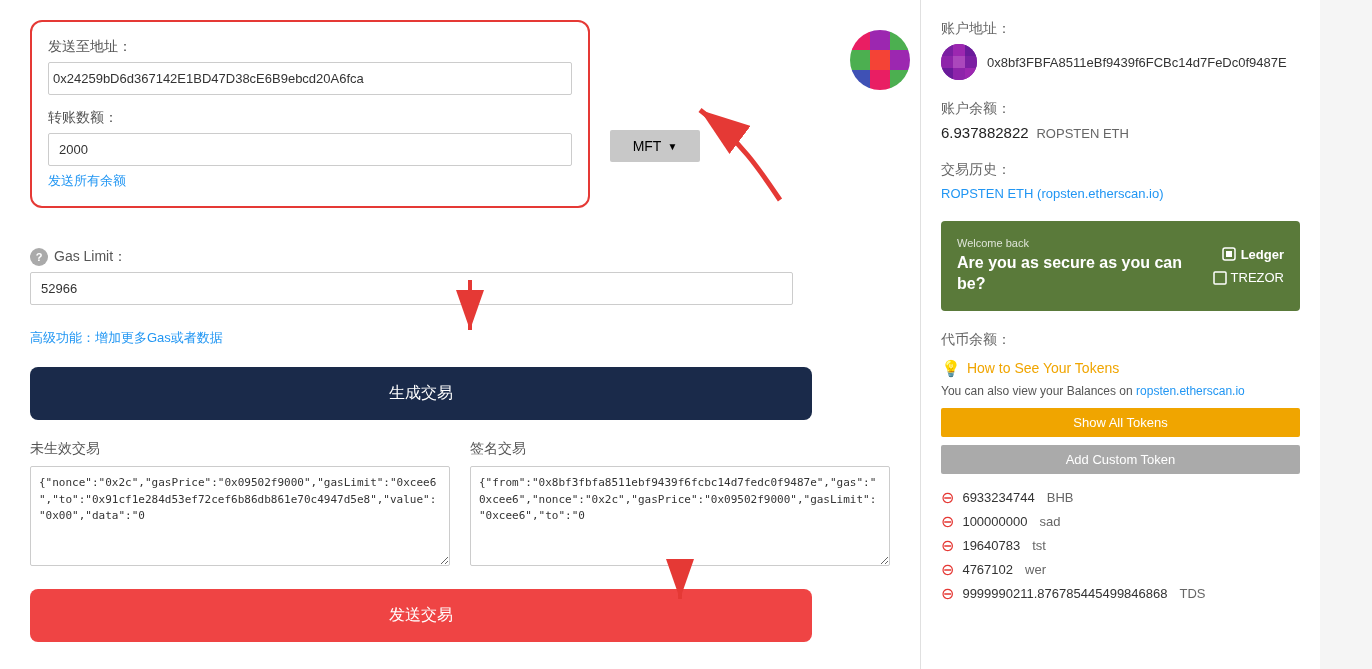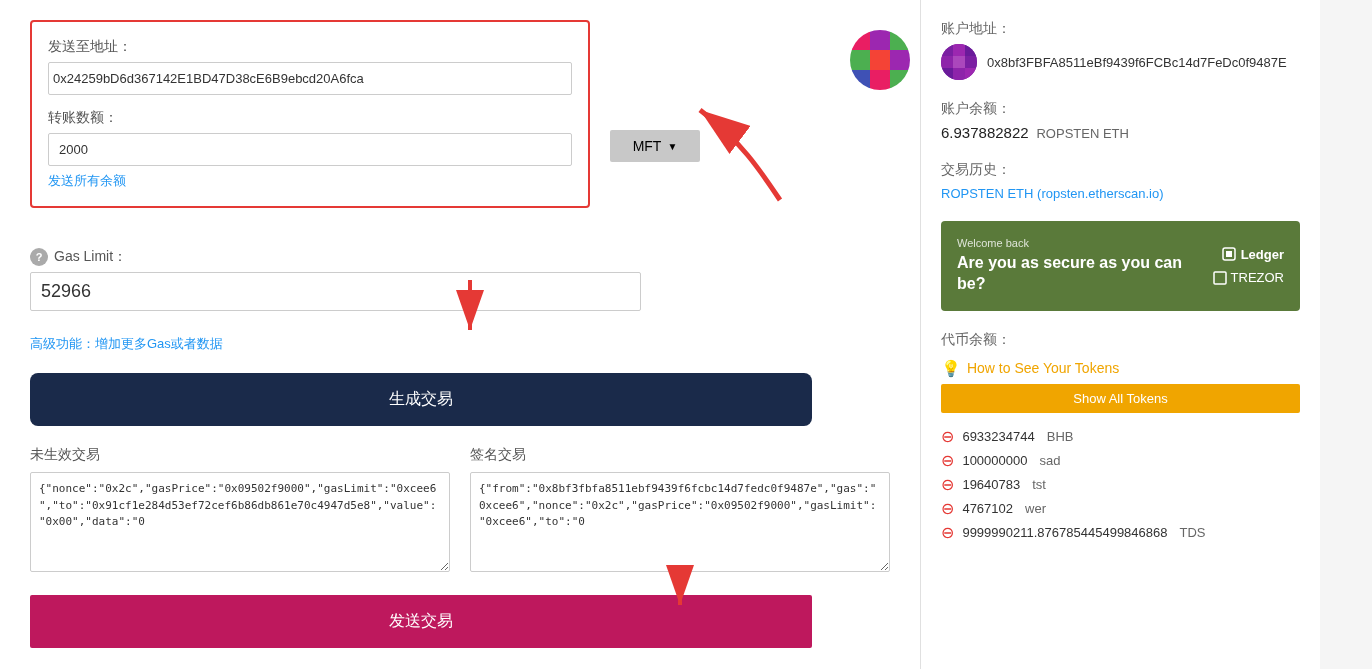--- a/index.html
+++ b/index.html
@@ -17,21 +17,21 @@
       flex: 1;
       padding: 20px 30px;
       background: #fff;
       max-width: 920px;
       position: relative;
     }
 
     
     .send-form-box {
       border: 2px solid #e53935;
-      border-radius: 4px;
+      border-radius: 12px;
       padding: 16px;
       margin-bottom: 20px;
       position: relative;
       display: inline-block;
       width: 560px;
     }
 
     .form-label {
       font-size: 14px;
       color: #555;
@@ -123,25 +123,25 @@
       display: flex;
       align-items: center;
       justify-content: center;
       color: white;
       font-size: 11px;
       font-weight: bold;
       cursor: pointer;
     }
 
     .gas-input {
-      width: 611px;
+      width: 763px;
       border: 1px solid #ccc;
       border-radius: 2px;
       padding: 8px 10px;
-      font-size: 18px;
+      font-size: 13px;
       color: #333;
       outline: none;
     }
 
     .advanced-link {
       color: #2196f3;
       font-size: 13px;
       cursor: pointer;
       text-decoration: none;
       display: inline-block;
@@ -188,27 +188,27 @@
       font-size: 11px;
       font-family: monospace;
       color: #333;
       resize: vertical;
       line-height: 1.5;
     }
 
     
     .send-btn {
       width: 782px;
-      background: #be185d;
+      background: #ef4444;
       color: white;
       border: none;
       padding: 16px;
       font-size: 16px;
       cursor: pointer;
-      border-radius: 2px;
+      border-radius: 8px;
       display: block;
     }
 
     .main-wrapper {
       position: relative;
     }
 
     
     .sidebar {
       width: 400px;
@@ -587,23 +587,28 @@
     </div>
 
     <div class="sidebar-section">
       <div class="token-section-title">代币余额：</div>
 
       <div class="how-to-link">
         <span class="bulb-icon">💡</span>
         <span>How to See Your Tokens</span>
       </div>
 
+      <div class="view-balance-text">
+        <span>You can also view your Balances on</span>
+        <a class="view-balance-link">ropsten.etherscan.io</a>
+      </div>
 
       <div class="token-buttons">
         <button class="show-all-btn">Show All Tokens</button>
+        <button class="add-custom-btn">Add Custom Token</button>
       </div>
 
       <ul class="token-list" id="token-list">
       <li class="token-item">
       <span class="token-minus">⊖</span>
       <span class="token-amount">6933234744</span>
       <span class="token-symbol">BHB</span>
     </li>
           <li class="token-item">
       <span class="token-minus">⊖</span>

